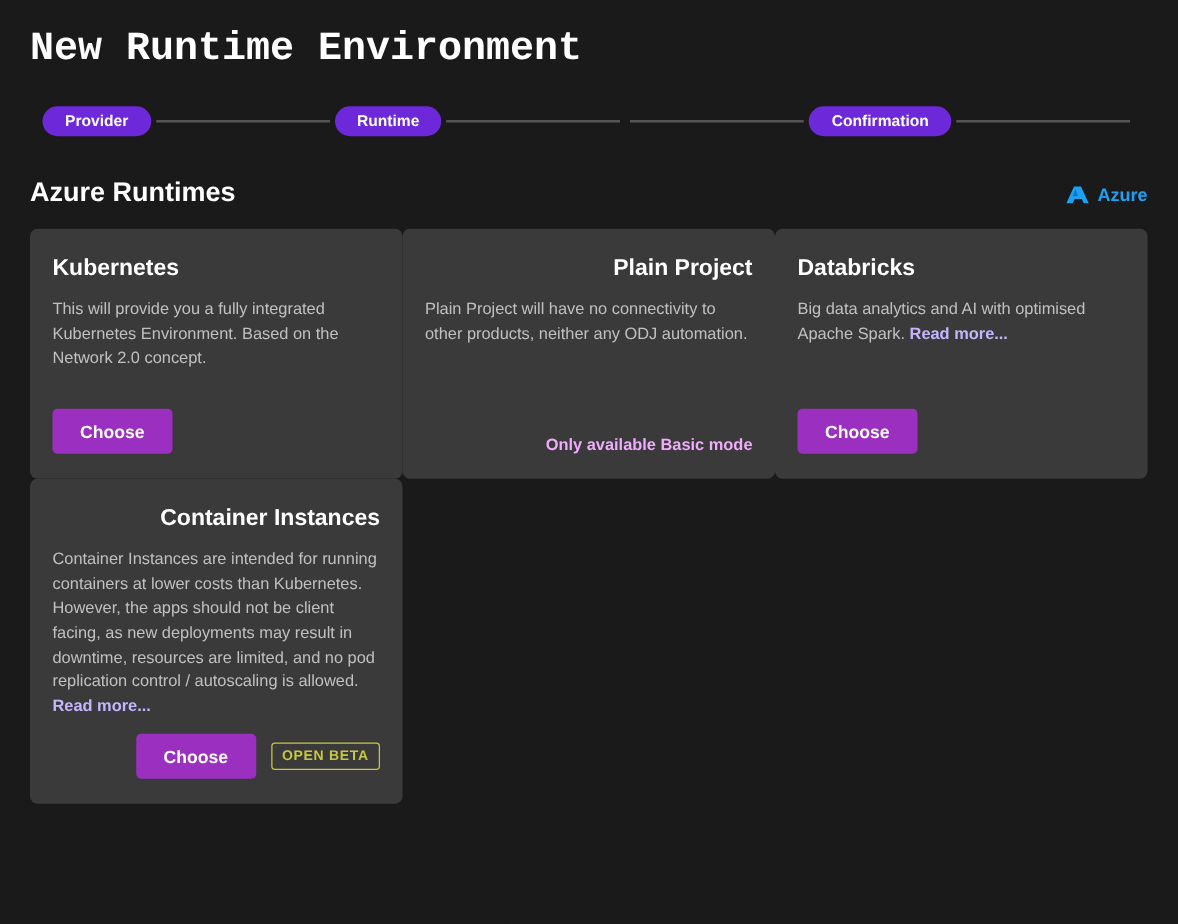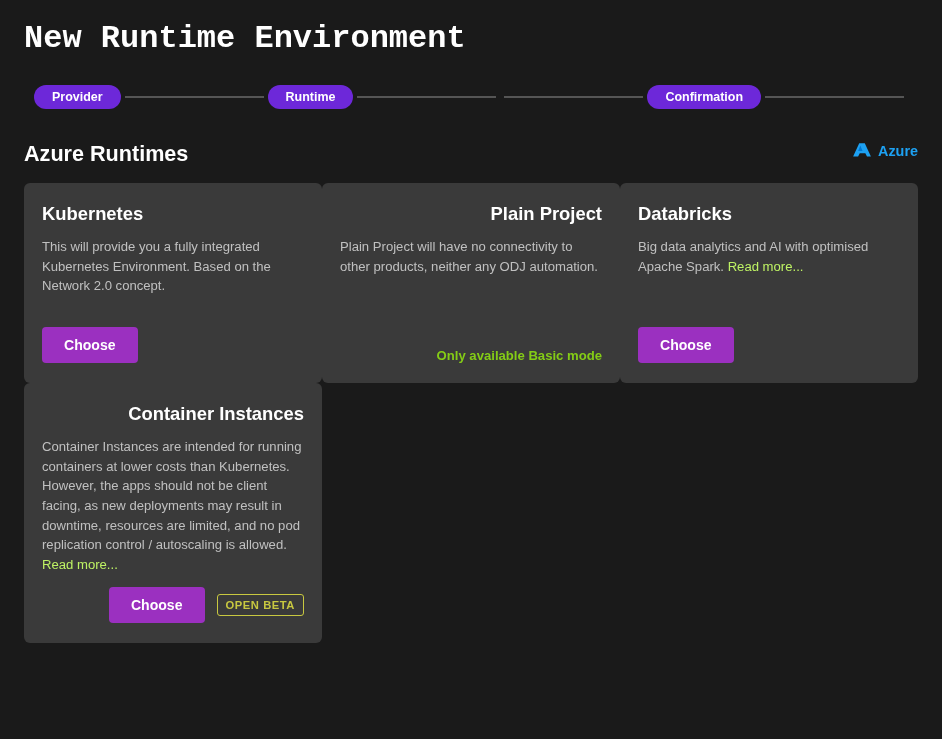--- a/index.html
+++ b/index.html
@@ -43,21 +43,21 @@
     .step-line {
       flex: 1;
       height: 2px;
       background: #555;
       margin: 0 4px;
       align-self: center;
     }
     
     .section-header {
       display: flex;
-      align-items: flex-start;
+      align-items: flex-end;
       justify-content: space-between;
       margin-bottom: 16px;
     }
     .section-title {
       font-size: 1.35rem;
       font-weight: 700;
       color: #ffffff;
     }
     .azure-badge {
       display: flex;
@@ -90,23 +90,23 @@
       font-weight: 700;
       color: #ffffff;
     }
     .card-desc {
       font-size: 0.82rem;
       color: #c0c0c0;
       line-height: 1.5;
       flex: 1;
     }
     .card-desc a, .read-more {
-      color: #bef264;
+      color: #c4b5fd;
       text-decoration: none;
-      font-weight: 400;
+      font-weight: 700;
     }
     .choose-btn {
       background: #9b30c0;
       color: #fff;
       border: none;
       border-radius: 4px;
       padding: 10px 22px;
       font-size: 0.88rem;
       font-weight: 700;
       cursor: pointer;
@@ -140,21 +140,21 @@
       align-items: center;
       gap: 12px;
       margin-top: auto;
     }
     .card-plain-project {
       display: flex;
       gap: 12px;
       align-items: flex-end;
     }
     .card-plain-project .only-basic {
-      color: #84cc16;
+      color: #f0abfc;
       font-style: normal;
       font-weight: 600;
       font-size: 0.82rem;
     }
   </style>
 </head>
 <body>
 
 <h1 class="page-title">New Runtime Environment</h1>
 

